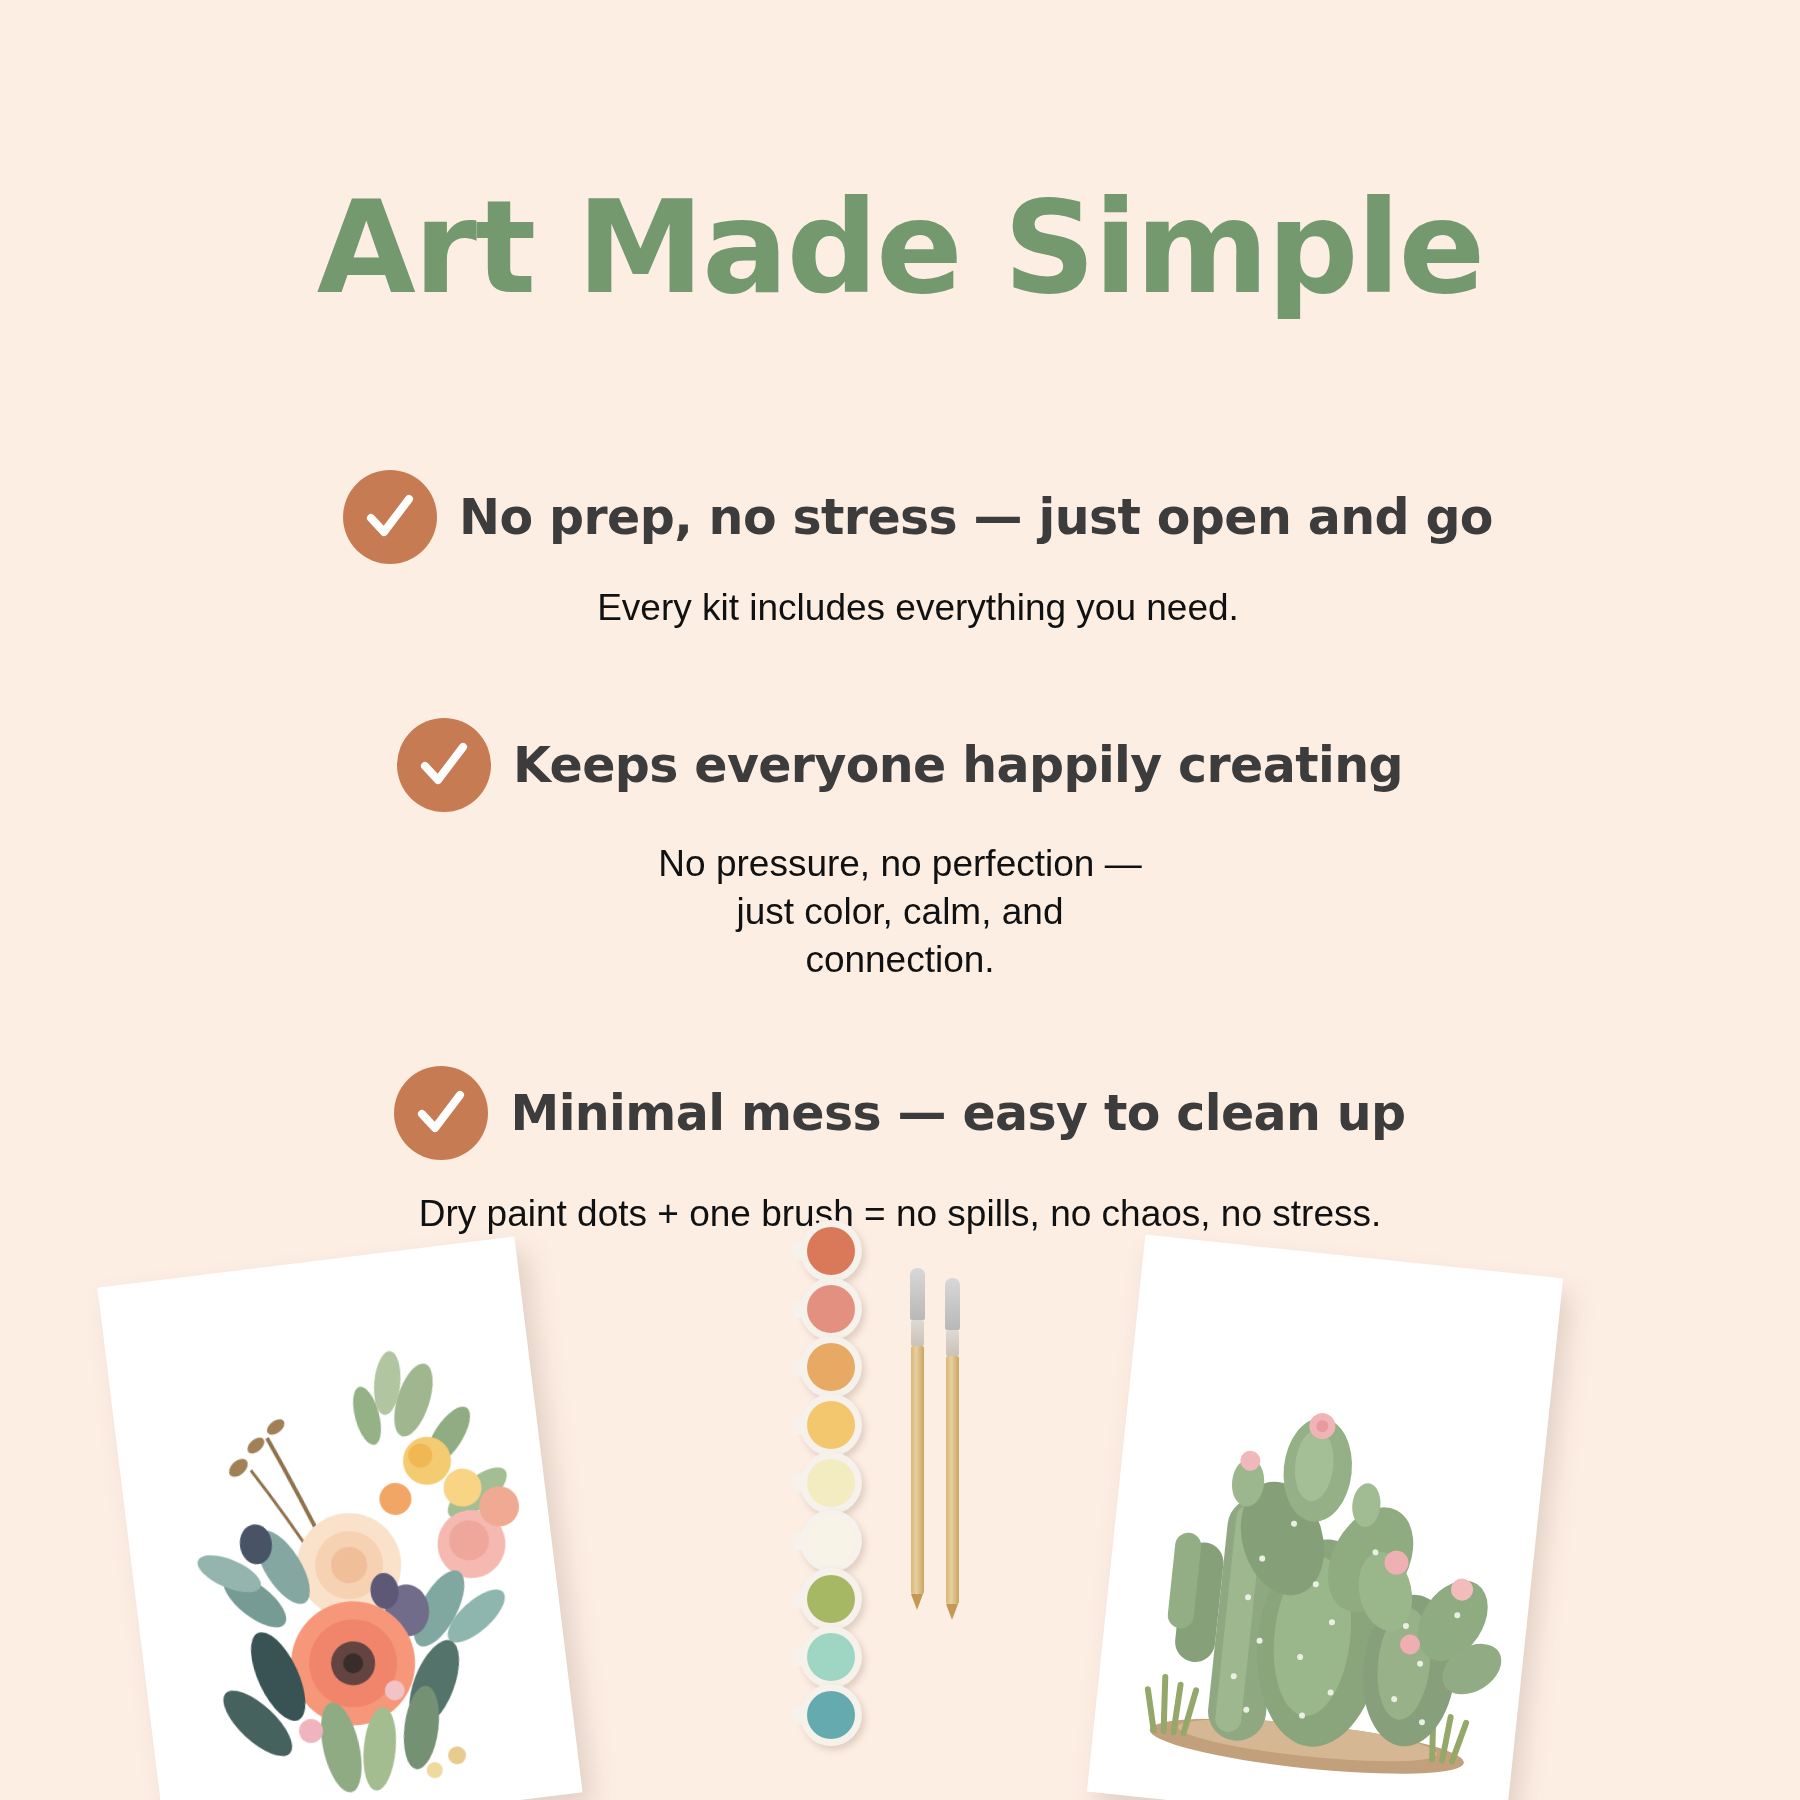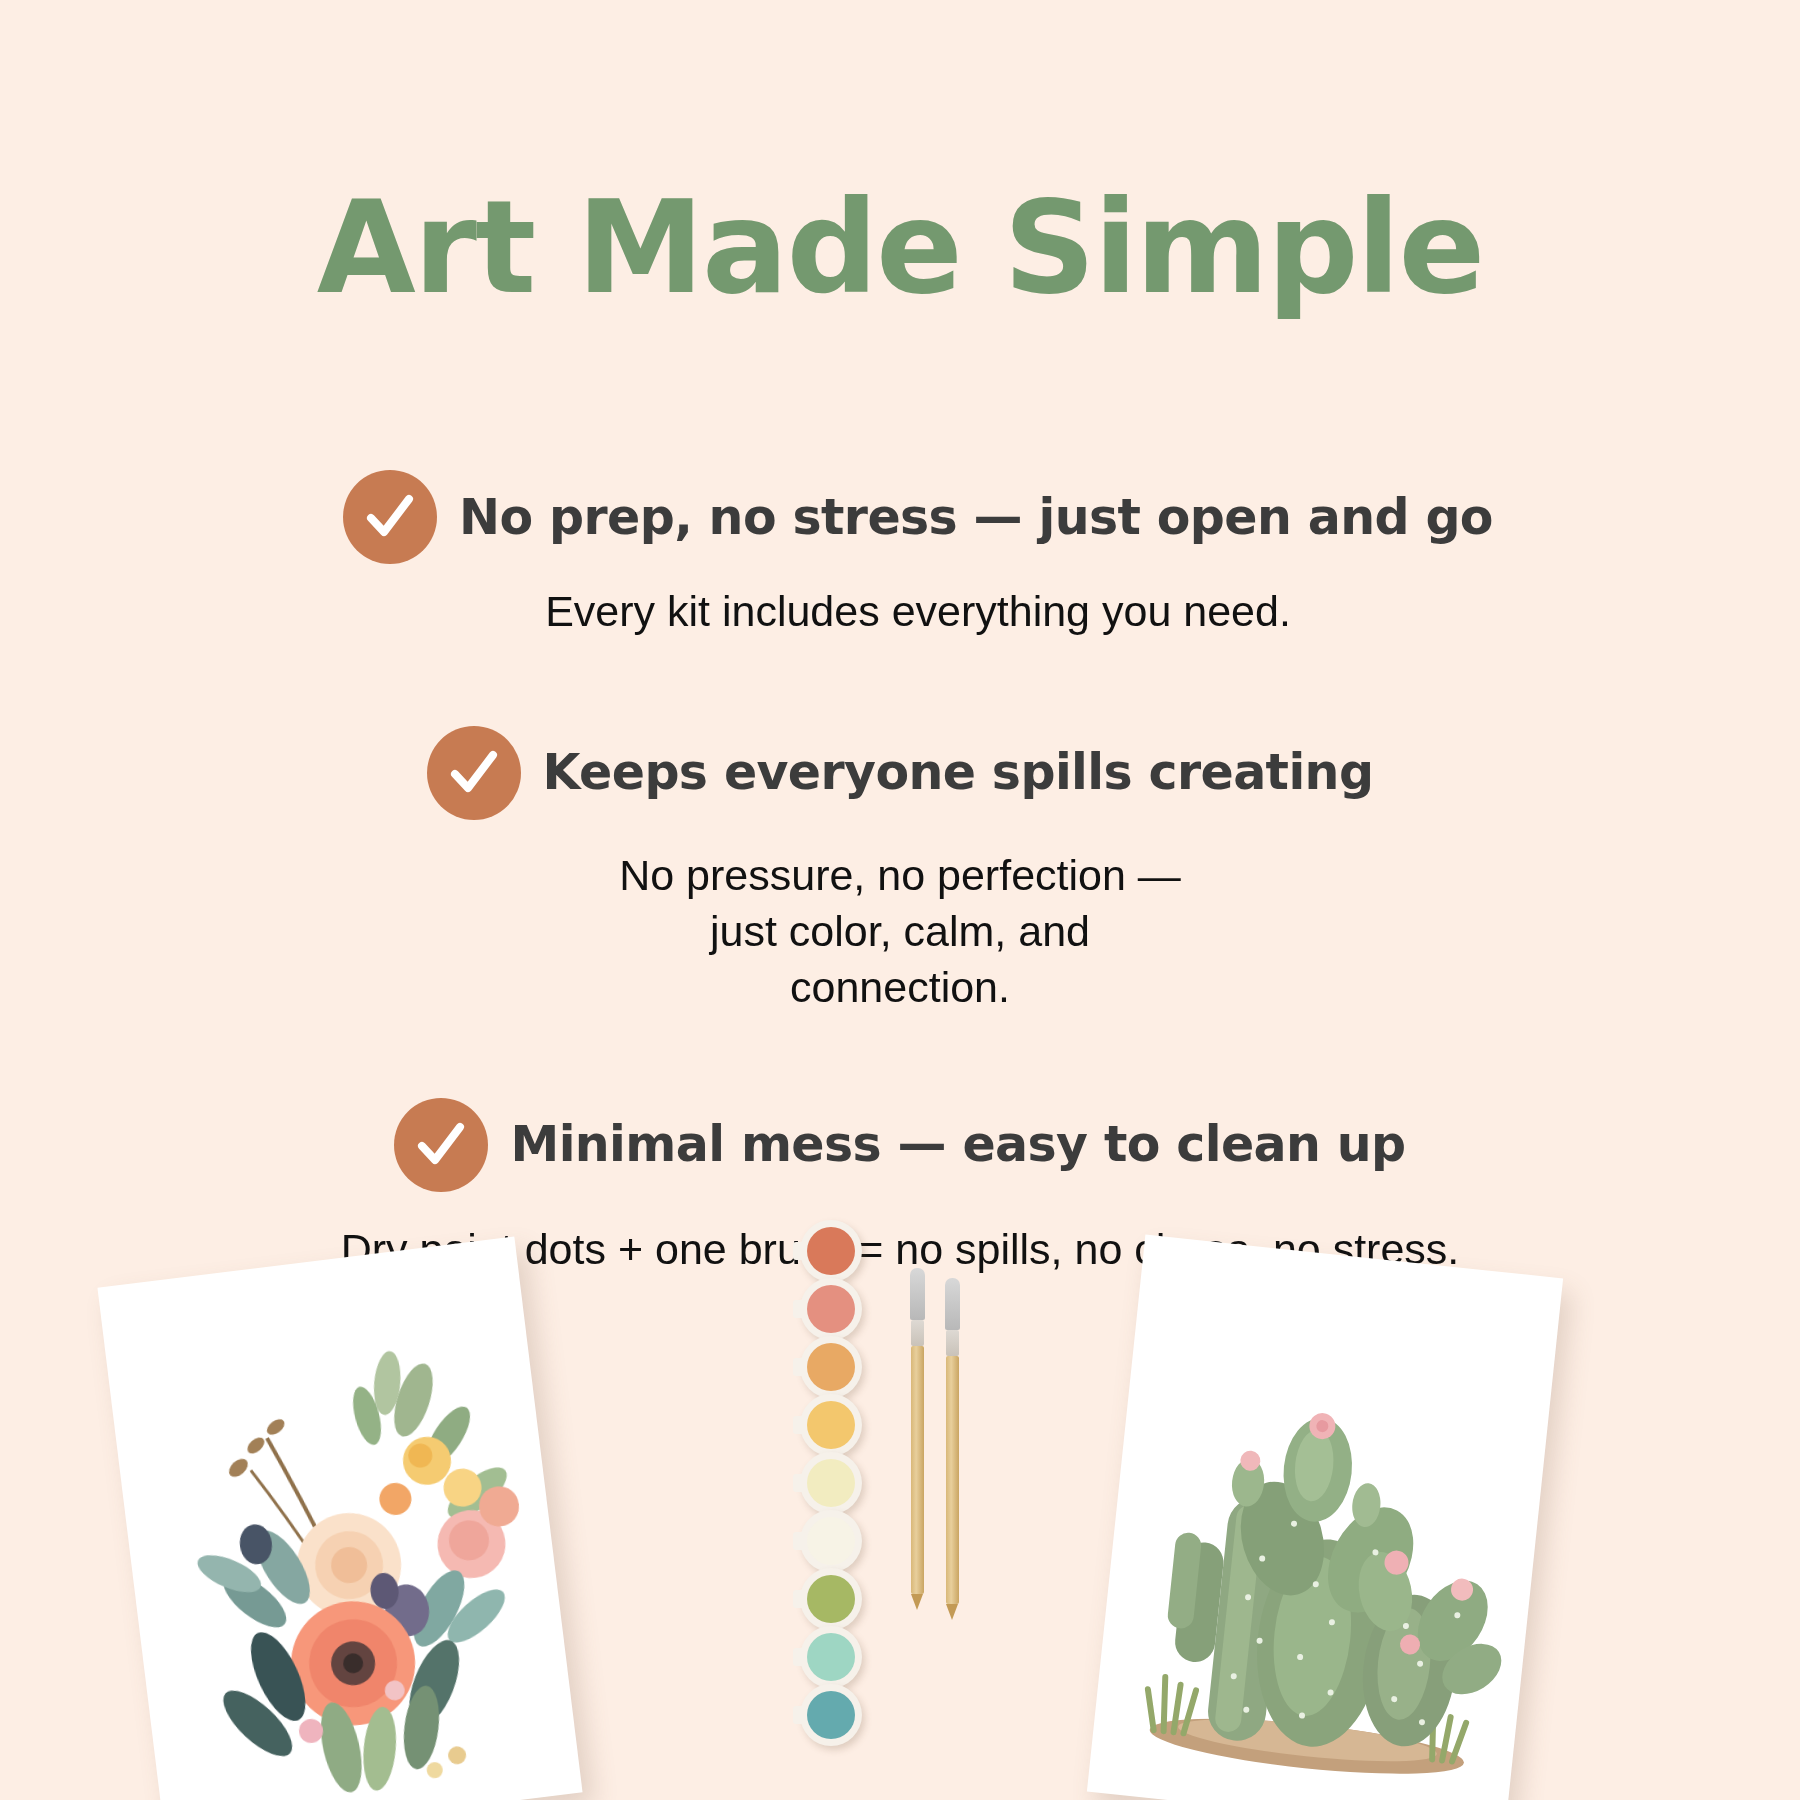--- a/index.html
+++ b/index.html
@@ -39,21 +39,21 @@
   .bhead{
     font-size:49px;
     font-weight:bold;
     color:#3c3c3c;
     letter-spacing:-0.6px;
     white-space:nowrap;
     font-family:"DejaVu Sans", sans-serif;
   }
   .bbody{
     text-align:center;
-    font-size:43px;
+    font-size:37px;
     color:#111;
     line-height:1.30;
     margin-top:20px;
   }
   .bbody div{white-space:nowrap;}
 
   .grp1{margin-top:0px;padding-left:36px;}
   .grp2{margin-top:86px;}
   .grp3{margin-top:82px;}
   .grp2 .bbody{margin-top:28px;}
@@ -128,21 +128,21 @@
       </div>
     </div>
 
     <div class="grp2">
       <div class="brow">
         <div class="check">
           <svg width="62" height="62" viewBox="0 0 62 62">
             <path d="M12 32 L25 46 L50 13" stroke="#ffffff" stroke-width="8" stroke-linecap="round" stroke-linejoin="round" fill="none"></path>
           </svg>
         </div>
-        <div class="bhead">Keeps everyone spills creating</div>
+        <div class="bhead">Keeps everyone happily creating</div>
       </div>
       <div class="bbody">
         <div>No pressure, no perfection —</div>
         <div>just color, calm, and</div>
         <div>connection.</div>
       </div>
     </div>
 
     <div class="grp3">
       <div class="brow">

